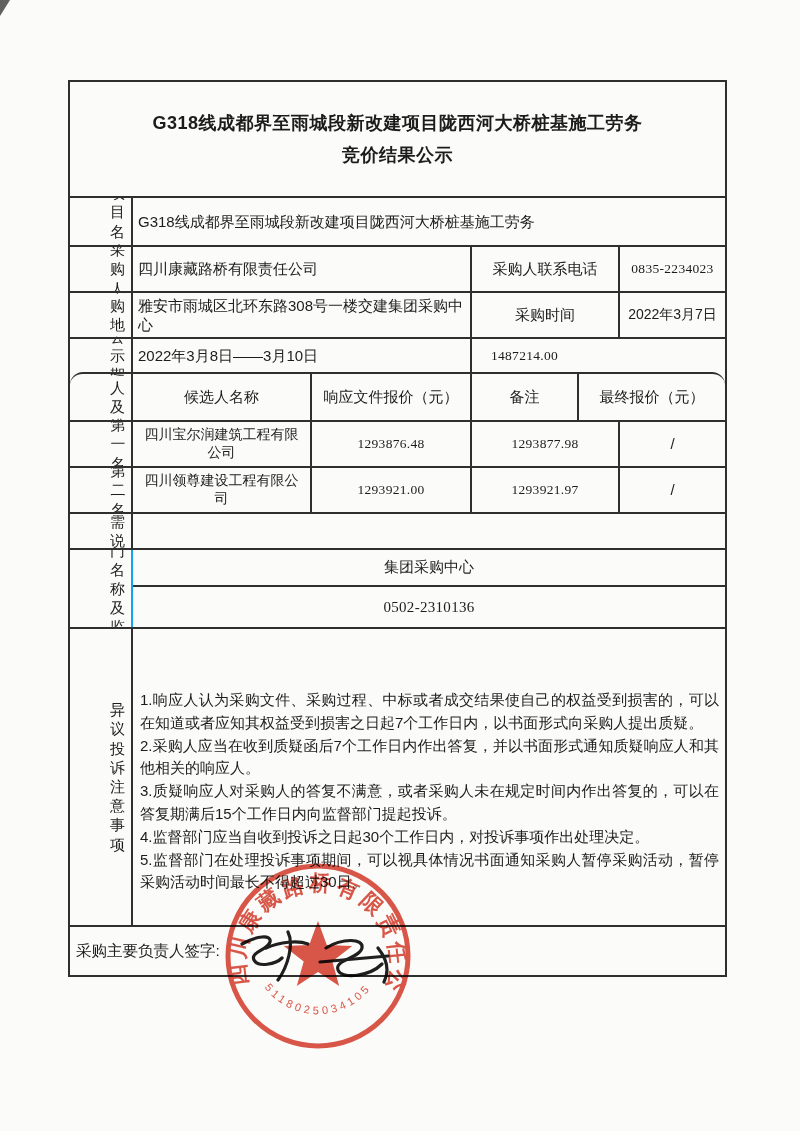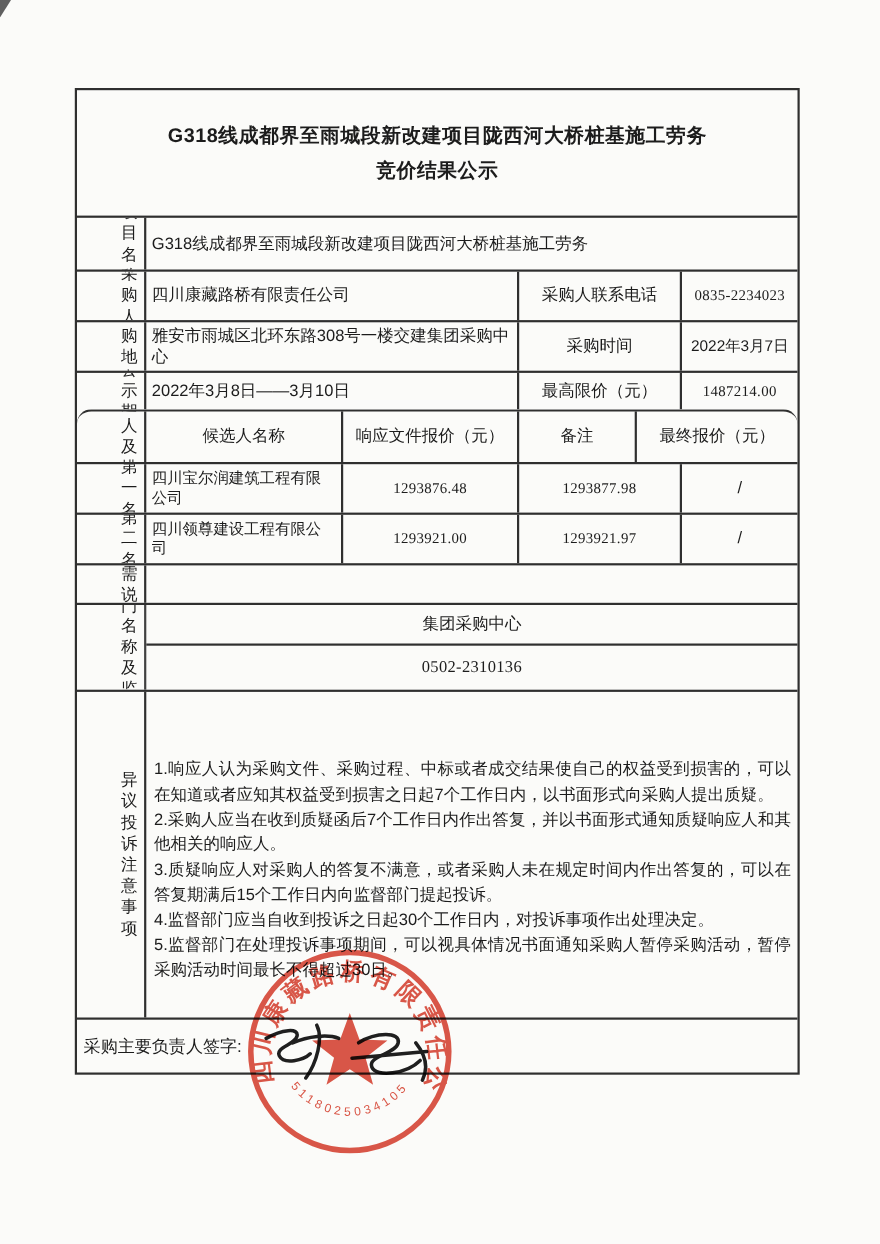--- a/index.html
+++ b/index.html
@@ -32,21 +32,21 @@
     padding: 3px 5px;
     display: flex;
     align-items: center;
     font-size: 15px;
     line-height: 1.28;
     overflow: hidden;
   }
   .cell:first-child { border-left: none; }
   .label-cell { width: 61px; align-items: center; padding-left: 40px; }
   .label-cell .lbl { width: 48px; word-break: break-all; }
-  .center { justify-content: center; }
+  .center { justify-content: center; text-align: center; }
   .num {
     font-family: Liberation Serif, serif;
     font-size: 13.5px;
     letter-spacing: .3px;
   }
   
   .r-title { height: 114px; align-items: center; justify-content: center; }
   .r-project { height: 49px; }
   .r-purchaser { height: 46px; }
   .r-location { height: 46px; }
@@ -65,21 +65,21 @@
   
   .w-name { width: 179px; }
   .w-doc { width: 160px; }
   .w-final { width: 148px; }
   .w-remark { width: 107px; }
   .w-value-wide { width: 339px; }
   .w-sublabel { width: 148px; }
   .w-subvalue { width: 107px; }
   .w-rest { flex: 1; }
 
-  .supervision-right { flex: 1; display: flex; flex-direction: column; border-left: 2px solid #404040; }
+  .supervision-right { flex: 1; display: flex; flex-direction: column; border-left: 2px solid #0ea5e9; }
   .supervision-sub {
     display: flex; align-items: center; justify-content: center;
     font-size: 15px;
   }
   .supervision-sub.top { height: 37px; border-bottom: 2px solid #2f2f2f; }
   .supervision-sub.bottom { flex: 1; }
 
   .objection-content {
     flex: 1; border-left: 2px solid #2f2f2f;
     padding: 60px 6px 8px 7px;
@@ -145,21 +145,20 @@
     <div class="cell w-value-wide">雅安市雨城区北环东路308号一楼交建集团采购中心</div>
     <div class="cell w-sublabel center">采购时间</div>
     <div class="cell w-subvalue center" style="font-size:14px">2022年3月7日</div>
   </div>
 
   <div class="row r-publicity">
     <div class="cell label-cell">
       <span class="lbl" style="width:auto">公示期</span>
     </div>
     <div class="cell w-value-wide">2022年3月8日——3月10日</div>
-    <div class="cell w-sublabel center">最高限价（元）</div>
     <div class="cell w-subvalue center num">1487214.00</div>
   </div>
 
   <div class="row r-candhead">
     <div class="cell label-cell">
       <span class="lbl">候选人及排序</span>
     </div>
     <div class="cell w-name center">候选人名称</div>
     <div class="cell w-doc center">响应文件报价（元）</div>
     <div class="cell w-remark center">备注</div>

